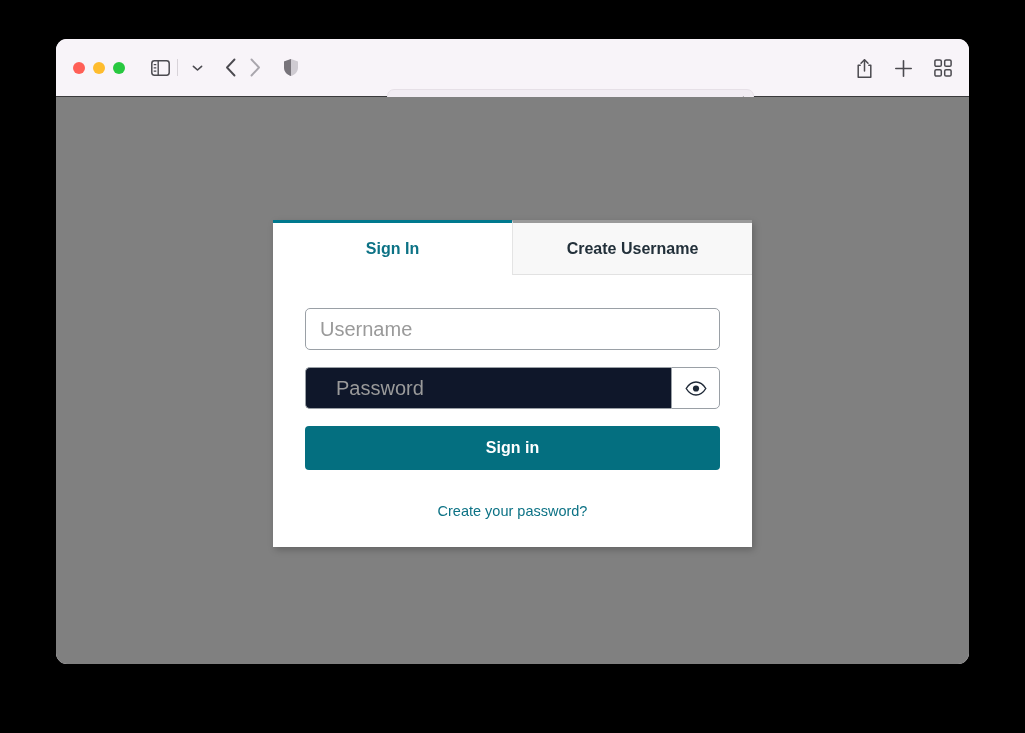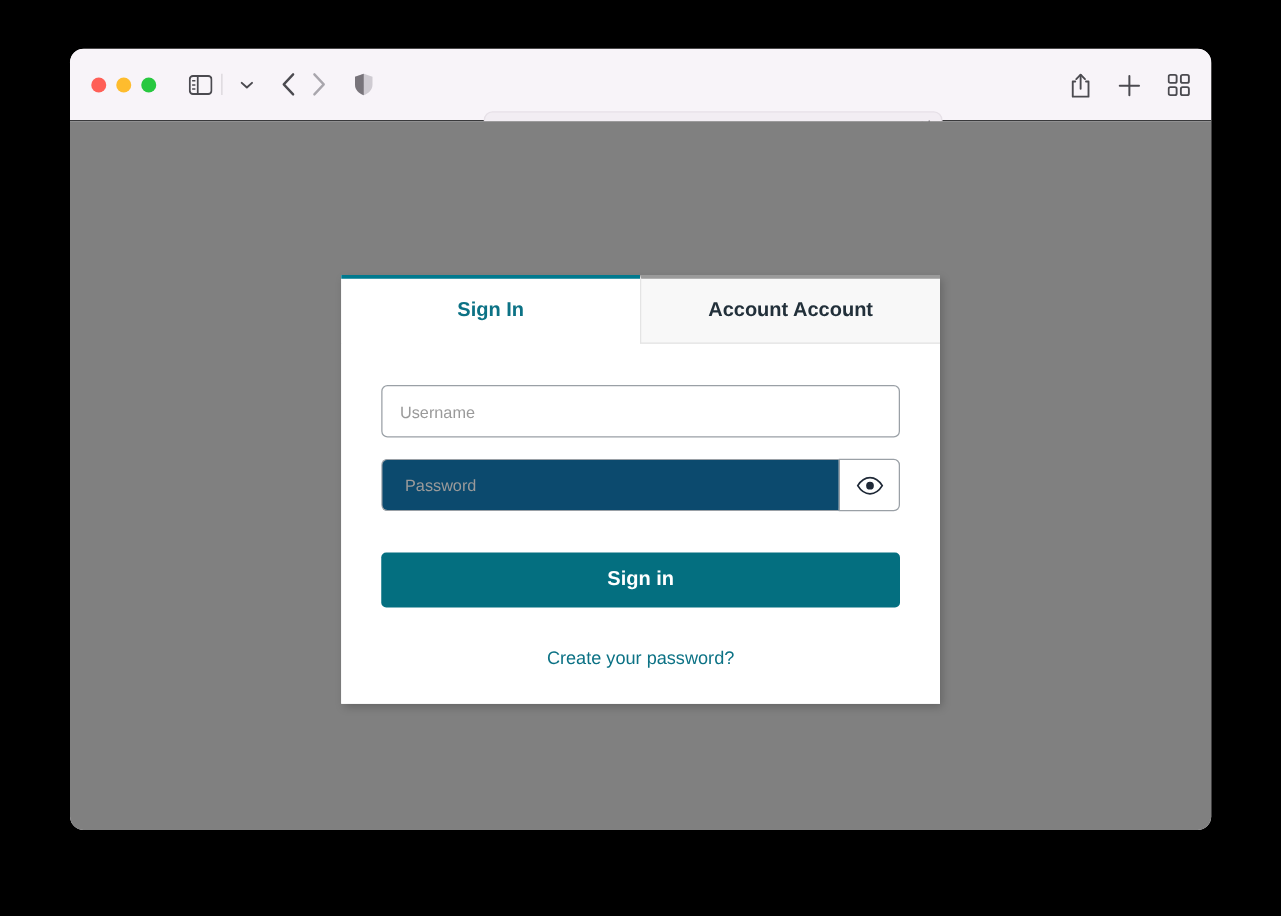--- a/index.html
+++ b/index.html
@@ -170,38 +170,38 @@
     border: 1px solid #9aa0a6;
     border-radius: 5px;
     background: #ffffff;
     display: flex;
     align-items: center;
     padding: 0 14px;
     font-size: 16px;
     color: #202124;
     margin-bottom: 17px;
   }
-  .field-placeholder { color: #9a9a9a; font-size: 13px; }
+  .field-placeholder { color: #9a9a9a; font-size: 20px; }
 
   .password-row {
     display: flex;
     width: 100%;
     margin-bottom: 17px;
   }
   .password-field {
     flex: 1;
     height: 42px;
     border: 1px solid #9aa0a6;
     border-right: none;
     border-radius: 5px 0 0 5px;
-    background: #0c4a6e;
-    display: flex;
-    align-items: center;
-    padding: 0 18px;
-    margin-bottom: 16px;
+    background: #0f172a;
+    display: flex;
+    align-items: center;
+    padding: 0 30px;
+    margin-bottom: 0;
   }
   .reveal-btn {
     width: 49px;
     height: 42px;
     border: 1px solid #9aa0a6;
     border-radius: 0 5px 5px 0;
     background: #ffffff;
     display: flex;
     align-items: center;
     justify-content: center;
@@ -325,21 +325,21 @@
 
   <div class="viewport">
 
     <div class="auth-card">
 
       <div class="tabs">
         <div class="tab tab-active">
           <span>Sign In</span>
         </div>
         <div class="tab tab-inactive">
-          <span>Account Account</span>
+          <span>Create Username</span>
         </div>
       </div>
 
       <div class="card-body">
 
         <div class="field">
           <span class="field-placeholder">Username</span>
         </div>
 
         <div class="password-row">

